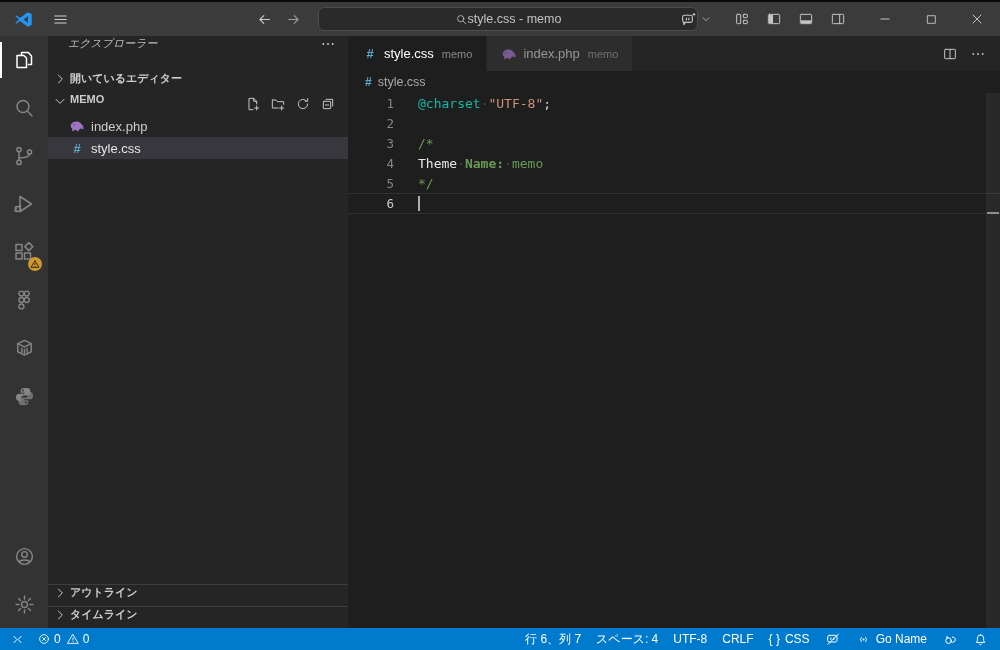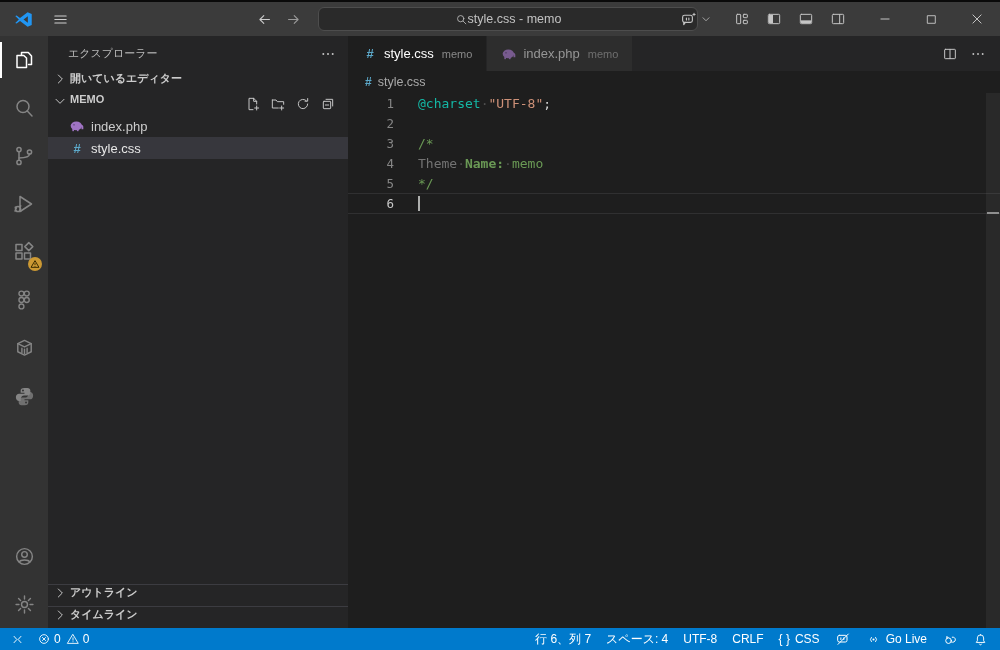--- a/index.html
+++ b/index.html
@@ -53,21 +53,21 @@
     background: var(--badge-warning, #CC9933);
     display:flex; align-items:center; justify-content:center; color:#3a2b00;
   }
 
   
   .sidebar {
     position:absolute; left:48px; top:36px; bottom:22px; width:300px;
     background: var(--sidebar-bg, #252526);
     display:flex; flex-direction:column; font-size:13px;
   }
-  .sb-header { height:35px; display:flex; align-items:center; padding:0 12px 0 20px; }
+  .sb-header { height:35px; display:flex; align-items:flex-start; padding:0 12px 0 20px;font-style:italic; }
   .sb-title { font-size:11px; color:#bbbbbb; flex:1; }
   .kebab { color:#c5c5c5; }
   .sb-section { height:22px; display:flex; padding:0 12px 0 4px; font-size:11px; font-weight:700; color:#cccccc; }
   .sb-section .chev { color:#c5c5c5; margin-right:2px; }
   .sb-section.bordered { border-top:1px solid #3c3c41; }
   .sec-actions { margin-left:auto; display:flex; align-items:center; gap:9px; color:#c5c5c5; }
   .file-row { height:22px; display:flex; align-items:center; padding-left:21px; gap:6px; color:#cccccc; }
   .file-row.selected { background: var(--selection-bg, #37373D); color:#e6e6e6; }
   .css-hash { color: var(--css-blue, #5CA8C9); font-weight:700; font-size:13px; width:16px; text-align:center; }
   .sb-fill { flex:1; }
@@ -434,21 +434,21 @@
       <div class="code-line">
         <span class="ln">2</span>
         <span class="code-text"></span>
       </div>
       <div class="code-line">
         <span class="ln">3</span>
         <span class="code-text"><span style="color: rgb(106, 153, 85);">/*</span></span>
       </div>
       <div class="code-line">
         <span class="ln">4</span>
-        <span class="code-text"><span style="color: #737373;">Theme</span><span style="color: rgb(79, 79, 79);">·</span><span style="color: rgb(106, 153, 85); font-weight: bold;">Name:</span><span style="color: rgb(79, 79, 79);">·</span><span style="color: rgb(106, 153, 85);">memo</span></span>
+        <span class="code-text"><span style="color: #e5e5e5;">Theme</span><span style="color: rgb(79, 79, 79);">·</span><span style="color: rgb(106, 153, 85); font-weight: bold;">Name:</span><span style="color: rgb(79, 79, 79);">·</span><span style="color: rgb(106, 153, 85);">memo</span></span>
       </div>
       <div class="code-line">
         <span class="ln">5</span>
         <span class="code-text"><span style="color: rgb(106, 153, 85);">*/</span></span>
       </div>
       <div class="code-line current">
         <span class="ln">6</span>
         <span class="code-text"><span class="cursor"></span></span>
       </div>
     </div>
@@ -502,21 +502,21 @@
           <path d="M8.8 10.3v2.6M13.2 10.3v2.6M4.5 20 20 4.5"></path>
         </svg>
     </span>
     <span class="st-item">
       <span>
         <svg class="ic" width="15" height="15" viewBox="0 0 24 24" stroke-width="1.7">
             <circle cx="12" cy="12" r="1.7" fill="currentColor" stroke="none"></circle>
             <path d="M8.6 8.6a4.8 4.8 0 0 0 0 6.8M15.4 8.6a4.8 4.8 0 0 1 0 6.8"></path>
           </svg>
       </span>
-      <span>Go Live</span>
+      <span>Go Name</span>
     </span>
     <span class="st-item">
       <svg class="ic" width="16" height="16" viewBox="0 0 24 24" stroke-width="1.7">
           <circle cx="9.8" cy="14.5" r="4.2"></circle>
           <path d="M13.8 16.5c3.4 1.2 6-.5 6.2-3.2.2-2.6-2-4.6-4.6-4.1"></path>
           <path d="m7.6 10.8-.7-2.3 2.2.9"></path>
         </svg>
     </span>
     <span class="st-item">
       <svg class="ic" width="15" height="15" viewBox="0 0 24 24" stroke-width="1.7">

